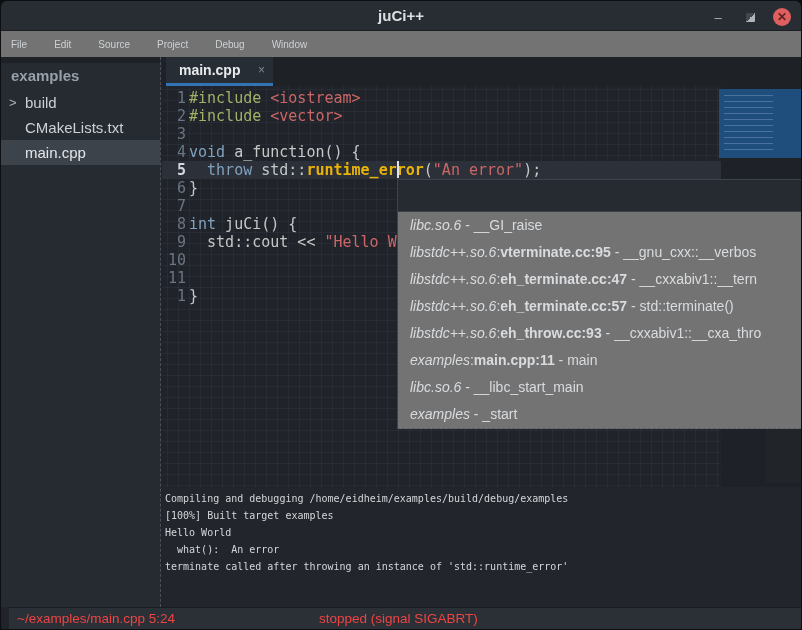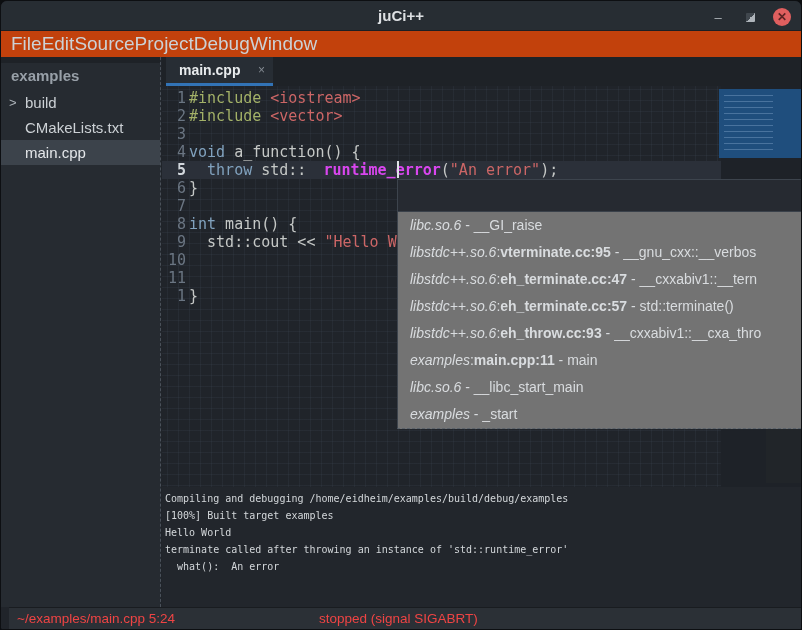--- a/index.html
+++ b/index.html
@@ -12,22 +12,22 @@
     border-bottom:1px solid #1b1f24;}
   .title{position:absolute;left:0;right:0;top:6px;text-align:center;font-size:15px;
     font-weight:600;color:#dde0e3;}
   .winbtn{position:absolute;top:7px;width:18px;height:18px;display:flex;align-items:center;
     justify-content:center;color:#aeb4ba;font-size:13px;cursor:default;}
   .btn-min{right:74px;}
   .btn-max{right:42px;}
   .max-glyph{width:9px;height:9px;background:linear-gradient(135deg,#40474e 50%,#aeb4ba 50%);border-radius:1px;}
   .btn-close{right:10px;background:#df5f5f;border-radius:50%;color:#5a2323;font-weight:bold;font-size:12px;}
   
-  .menubar{position:absolute;left:0;top:30px;width:100%;height:26px;background:#c2410c;
-    display:flex;align-items:center;padding-left:10px;font-size:19px;color:#ccd1d5;}
+  .menubar{position:absolute;left:0;top:30px;width:100%;height:26px;background:#737373;
+    display:flex;align-items:center;padding-left:10px;gap:27px;font-size:10px;color:#ccd1d5;}
   .menu-item{cursor:default;}
   
   .sidebar{position:absolute;left:0;top:56px;width:160px;bottom:22px;background:#262b31;
     border-right:1px dashed #4a515a;}
   .sidebar-topstrip{height:6px;background:#1e2227;}
   .side-header{padding:4px 0 6px 10px;font-size:15px;font-weight:bold;color:#98a0a8;}
   .tree-item{height:25px;line-height:25px;font-size:15px;color:#ccd1d5;position:relative;cursor:default;}
   .tree-item .chev{position:absolute;left:8px;top:0;color:#aeb4ba;font-size:13px;}
   .tree-item .lbl{position:absolute;left:24px;top:0;}
   .tree-item.selected{background:#3c434b;color:#e4e7ea;}
@@ -46,21 +46,21 @@
     background-size:11px 11px;background-position:27px 3px;}
   .cur-line{position:absolute;left:0;top:75px;width:559px;height:18px;background:#2b3039;}
   .code{position:absolute;left:0;top:3px;width:100%;font-family:"DejaVu Sans Mono",monospace;
     font-size:15px;line-height:18px;}
   .code-row{height:18px;white-space:pre;display:flex;}
   .ln{width:24px;text-align:right;padding-right:0;color:#6a7582;flex:none;}
   .ln.cur{color:#d2d7dc;font-weight:bold;}
   .ct{padding-left:3px;white-space:pre;}
   .tok-pl{color:#c5c8c6;}
   .tok-kw{color:#81a2be;margin-top:17px;}
-  .tok-kwb{color:#d946ef;font-weight:bold;margin-left:17px;}
+  .tok-kwb{color:#eab308;font-weight:bold;}
   .tok-str{color:#cc6666;}
   .tok-pre{color:#a3b168;}
   .cursor{position:absolute;width:2px;height:17px;background:#dfe3e7;z-index:4;}
   
   .minimap{position:absolute;right:0;top:3px;width:82px;height:69px;background:#1f4e7d;z-index:2;}
   .minimap-lines{position:absolute;left:5px;right:28px;top:6px;bottom:8px;
     background:repeating-linear-gradient(180deg,rgba(170,200,235,0.30) 0 1px,transparent 1px 6px);}
   
   .popup{position:absolute;left:235px;top:93px;width:419px;background:#737373;z-index:3;
     border:1px solid #3d444d;border-right:1px dashed #5a626b;border-bottom:1px dashed #5a626b;}
@@ -137,21 +137,21 @@
       <div class="grid-area"></div>
       <div class="cur-line" id="cur-line" style="top: 75px;"></div>
       <div class="code" id="code">
           <div class="code-row"><span class="ln">1</span><span class="ct"><span class="tok-pre">#include</span><span class="tok-pl"> </span><span class="tok-str">&lt;iostream&gt;</span></span></div>
           <div class="code-row"><span class="ln">2</span><span class="ct"><span class="tok-pre">#include</span><span class="tok-pl"> </span><span class="tok-str">&lt;vector&gt;</span></span></div>
           <div class="code-row"><span class="ln">3</span><span class="ct"></span></div>
           <div class="code-row"><span class="ln">4</span><span class="ct"><span class="tok-kw">void</span><span class="tok-pl"> a_function() {</span></span></div>
           <div class="code-row"><span class="ln cur">5</span><span class="ct"><span class="tok-pl">  </span><span class="tok-kw">throw</span><span class="tok-pl"> std::</span><span class="tok-kwb">runtime_error</span><span class="tok-pl">(</span><span class="tok-str">"An error"</span><span class="tok-pl">);</span></span></div>
           <div class="code-row"><span class="ln">6</span><span class="ct"><span class="tok-pl">}</span></span></div>
           <div class="code-row"><span class="ln">7</span><span class="ct"></span></div>
-          <div class="code-row"><span class="ln">8</span><span class="ct"><span class="tok-kw">int</span><span class="tok-pl"> main() {</span></span></div>
+          <div class="code-row"><span class="ln">8</span><span class="ct"><span class="tok-kw">int</span><span class="tok-pl"> juCi() {</span></span></div>
           <div class="code-row"><span class="ln">9</span><span class="ct"><span class="tok-pl">  std::cout &lt;&lt; </span><span class="tok-str">"Hello W</span></span></div>
           <div class="code-row"><span class="ln">10</span><span class="ct"></span></div>
           <div class="code-row"><span class="ln">11</span></div>
           <div class="code-row"><span class="ln">1</span><span class="ct"><span class="tok-pl">}</span></span></div>
         </div>
       <div class="cursor" id="cursor" style="left: 235px; top: 75px;"></div>
       <div class="minimap">
         <div class="minimap-lines"></div>
       </div>
       <div class="popup-shadow"></div>
@@ -167,22 +167,22 @@
             <div class="popup-item"><span class="it">libc.so.6</span> - __libc_start_main</div>
             <div class="popup-item"><span class="it">examples</span> - _start</div>
           </div>
       </div>
     </div>
 
     <div class="terminal" id="terminal">
         <div class="term-line">Compiling and debugging /home/eidheim/examples/build/debug/examples</div>
         <div class="term-line">[100%] Built target examples</div>
         <div class="term-line">Hello World</div>
+        <div class="term-line">  what():  An error</div>
         <div class="term-line">terminate called after throwing an instance of 'std::runtime_error'</div>
-        <div class="term-line">  what():  An error</div>
       </div>
   </div>
 
   <div class="statusbar">
     <span class="status-loc">~/examples/main.cpp 5:24</span>
     <span class="status-state">stopped (signal SIGABRT)</span>
   </div>
 
 </div>
 

